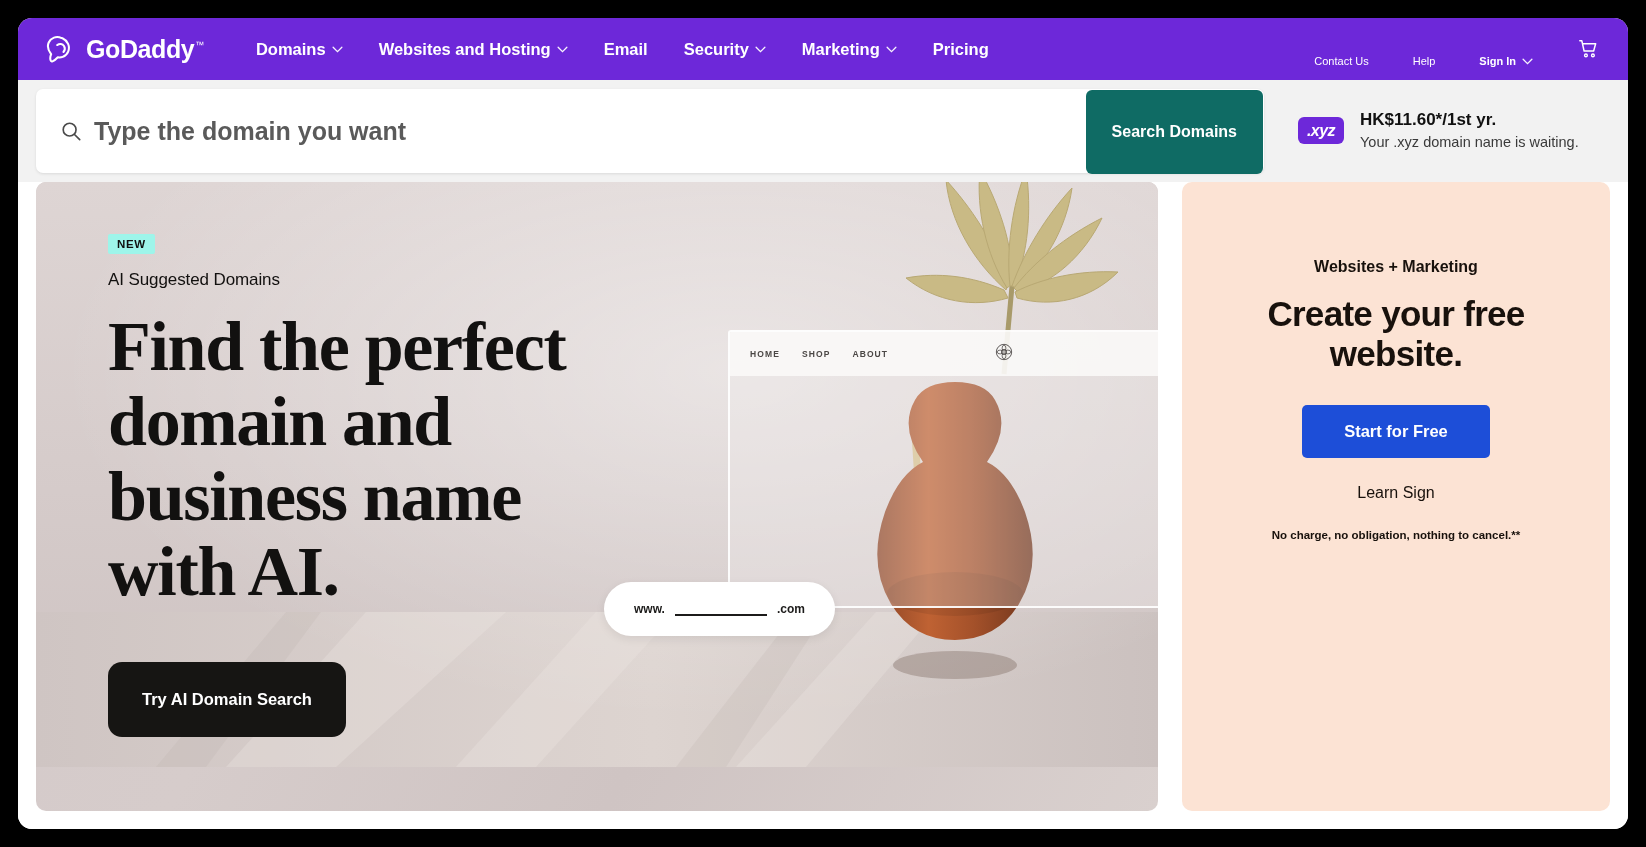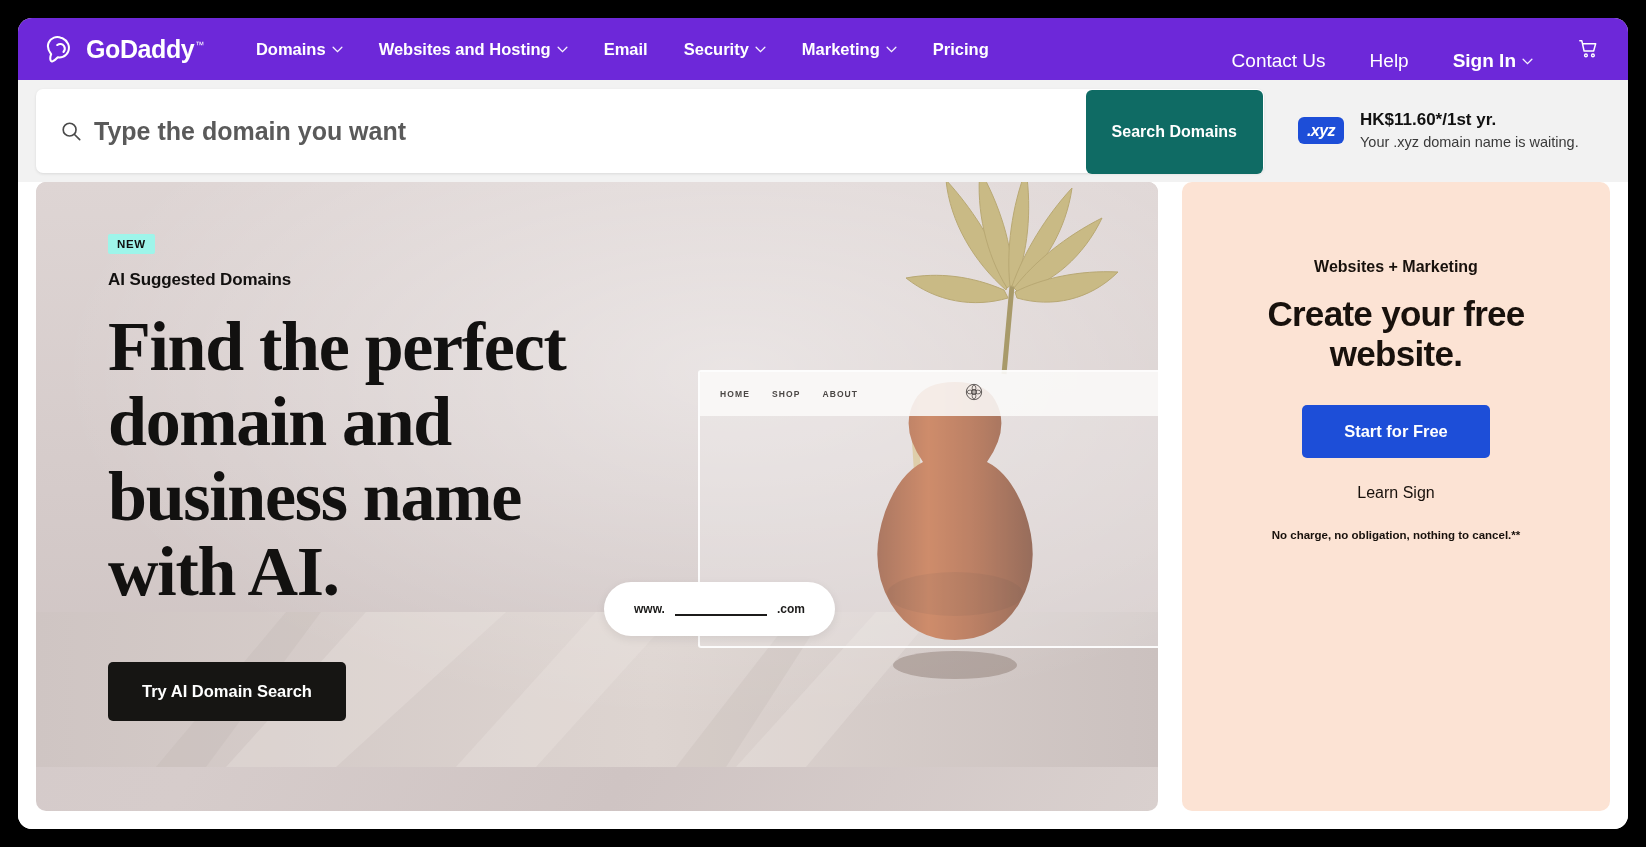--- a/index.html
+++ b/index.html
@@ -37,21 +37,21 @@
     margin-left: 1px;
   }
   .nav-links { display: flex; align-items: center; gap: 0; }
   .nav-item {
     display: flex; align-items: center; gap: 6px;
     font-size: 16.5px; font-weight: 600; color: #ffffff;
     padding: 8px 18px; cursor: pointer; white-space: nowrap;
   }
   .chev { width: 11px; height: 7px; flex: 0 0 11px; opacity: .95; }
   .nav-right { margin-left: auto; display: flex; align-items: center; }
-  .nav-right .nav-item { font-size: 19px; font-weight: 500; padding: 8px 22px; margin-top: 24px; }
+  .nav-right .nav-item { font-size: 11px; font-weight: 500; padding: 8px 22px; margin-top: 24px; }
   .nav-right .signin { font-weight: 600; }
   .cart { padding: 8px 16px 8px 22px; cursor: pointer; display: flex; align-items: center; }
 
   
   .strip {
     flex: 0 0 102px;
     background: #f2f2f2;
     display: flex; align-items: center;
     padding: 0 18px;
     gap: 0;
@@ -83,21 +83,21 @@
     font-size: 16px; font-weight: 700; cursor: pointer;
     white-space: nowrap;
   }
   .promo {
     flex: 1; display: flex; align-items: center;
     gap: 16px; padding-left: 34px;
     cursor: pointer;
   }
   .xyz-badge {
     flex: 0 0 46px; height: 27px;
-    background: #1d4ed8; border-radius: 6px;
+    background: #6d28d9; border-radius: 6px;
     color: #fff; font-size: 16px; font-weight: 700;
     display: flex; align-items: center; justify-content: center;
     font-style: italic; letter-spacing: -.5px;
   }
   .promo-title { font-size: 17px; font-weight: 700; color: #111; line-height: 1.3; }
   .promo-sub { font-size: 14.5px; font-weight: 400; color: #3a3a3a; line-height: 1.45; }
 
   
   .main {
     flex: 1; display: flex; gap: 24px;
@@ -113,50 +113,49 @@
     overflow: hidden;
     cursor: pointer;
   }
   .hero-copy { position: absolute; left: 72px; top: 52px; width: 480px; z-index: 4; }
   .badge {
     display: inline-block; background: #9ef5ea; color: #10100f;
     font-size: 11.5px; font-weight: 700; letter-spacing: .6px;
     padding: 4px 9px; border-radius: 2px;
   }
   .kicker {
-    margin-top: 16px; font-size: 17px; font-weight: 700;
+    margin-top: 16px; font-size: 17px; font-weight: 400;
     color: #12100f; letter-spacing: -.1px;
   }
   .hero-h1 {
     margin-top: 20px;
     font-family: "Liberation Serif", serif;
     font-size: 70px; font-weight: 700;
     line-height: 1.07; letter-spacing: -1.3px;
     color: #121110;
   }
   .hero-cta {
     margin-top: 52px; display: inline-block;
     background: #161513; color: #ffffff;
-    border: 0; border-radius: 5px;
-    padding: 20px 34px;
+    border: 0; border-radius: 14px;
+    padding: 28px 34px;
     font-family: "Liberation Sans", sans-serif;
     font-size: 16.5px; font-weight: 700; cursor: pointer;
   }
 
   
   .art { position: absolute; inset: 0; z-index: 1; }
   .frond { position: absolute; right: 14px; top: -16px; z-index: 2; }
   .browser {
-    position: absolute; left: 662px; top: 148px;
+    position: absolute; left: 692px; top: 148px;
     width: 540px; height: 278px; z-index: 2;
     border: 2px solid rgba(255,255,255,.92);
     border-radius: 3px;
     background: rgba(243,240,238,.30);
     overflow: hidden;
-    margin-top: 40px;
   }
   .browser-bar {
     height: 44px; display: flex; align-items: center;
     padding: 0 20px; gap: 22px;
     background: rgba(250,249,248,.88);
   }
   .bnav { font-size: 8.5px; font-weight: 700; letter-spacing: 1.1px; color: #4b4745; }
   .bcenter { margin-left: auto; margin-right: auto; }
   .bright { margin-left: auto; display: flex; gap: 14px; align-items: center; }
   .vase-wrap { position: absolute; inset: 0; z-index: 1; }

